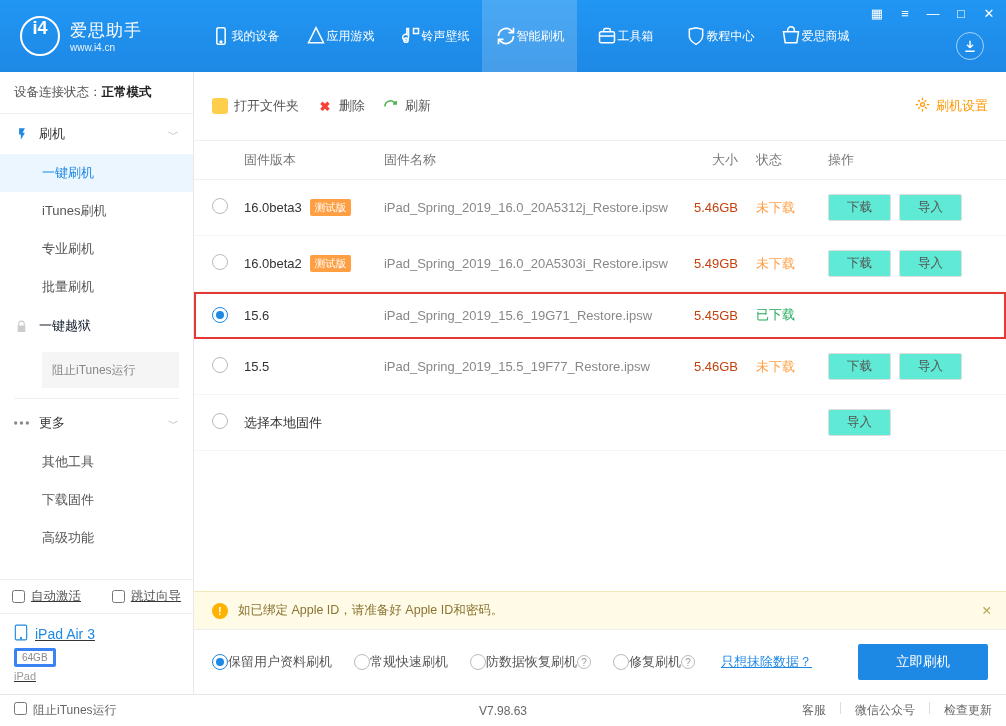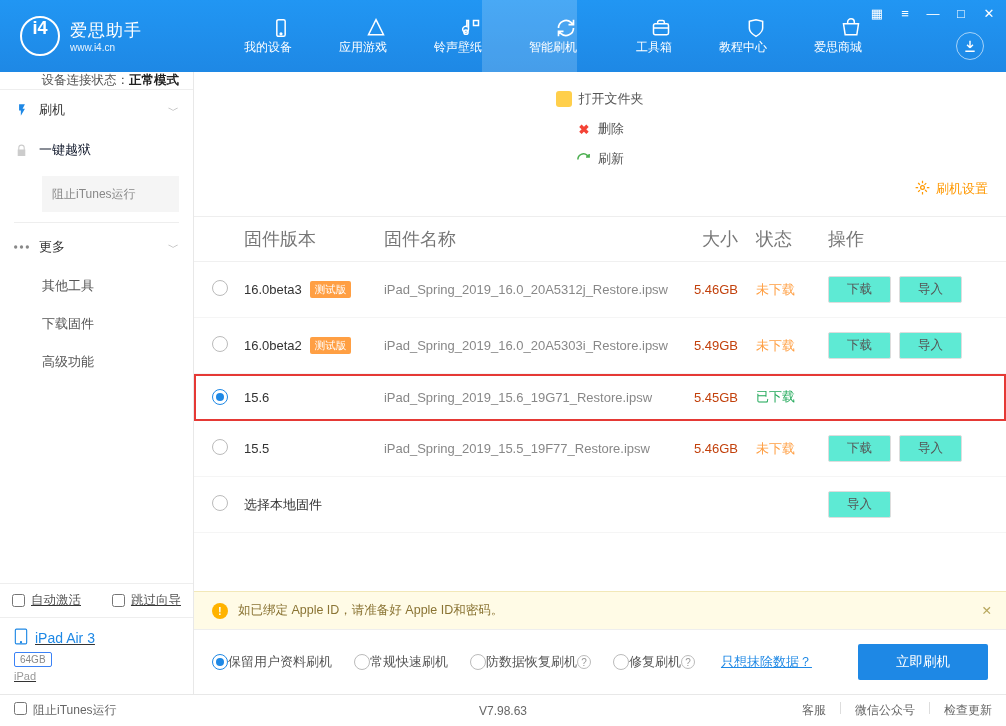--- a/index.html
+++ b/index.html
@@ -7,62 +7,62 @@
 
 
 .header { height: 72px; background: linear-gradient(to bottom, #2196f3, #1e88e5); display: flex; align-items: center; position: relative; }
 .logo-area { display: flex; align-items: center; padding: 0 20px; width: 197px; }
 .logo-circle { width: 40px; height: 40px; border: 2.5px solid #fff; border-radius: 50%; display: flex; justify-content: center; margin-right: 10px; }
 .logo-text-inner { color: #fff; font-weight: bold; font-size: 18px; }
 .logo-texts { display: flex; flex-direction: column; color: #fff; }
 .logo-title { font-size: 17px; font-weight: 500; letter-spacing: 1px; }
 .logo-url { font-size: 10px; opacity: 0.9; }
 .nav-tabs { display: flex; height: 100%; }
-.nav-tab { width: 95px; display: flex; flex-direction: column; align-items: flex-end; justify-content: center; color: #fff; cursor: pointer; gap: 0; }
+.nav-tab { width: 95px; display: flex; flex-direction: row; align-items: center; justify-content: center; color: #fff; cursor: pointer; gap: 0; }
 .nav-tab.active { background: rgba(255,255,255,0.18); }
 .nav-tab-icon { width: 22px; height: 22px; display: flex; align-items: center; justify-content: center; }
 .nav-tab-label { font-size: 12px; }
 .window-controls { position: absolute; right: 8px; top: 5px; display: flex; gap: 10px; color: #fff; }
 .window-btn { width: 18px; height: 16px; display: flex; align-items: center; justify-content: center; cursor: pointer; font-size: 13px; }
 .download-circle { position: absolute; right: 22px; top: 32px; width: 28px; height: 28px; border: 1.5px solid rgba(255,255,255,0.6); border-radius: 50%; display: flex; align-items: center; justify-content: center; color: #fff; cursor: pointer; }
 
 
 .body-area { display: flex; height: calc(726px - 72px - 32px); }
 
 
 .sidebar { width: 197px; border-right: 1px solid #e8e8e8; display: flex; flex-direction: column; background:#fff; }
-.device-status { padding: 0 14px; font-size: 12.5px; color: #555; border-bottom: 1px solid #eee; text-align: right; }
+.device-status { padding: 12px 14px; font-size: 12.5px; color: #555; border-bottom: 1px solid #eee; }
 .device-status b { color: #222; font-weight: 600; }
 .sb-group-header { display: flex; align-items: center; padding: 11px 14px; gap: 10px; cursor: pointer; color: #333; }
 .sb-group-header .chev { margin-left: auto; color: #aaa; font-size: 11px; }
 .sb-icon { width: 15px; height: 15px; display: inline-flex; align-items: center; justify-content: center; }
 .sb-item { padding: 10px 14px 10px 42px; cursor: pointer; color: #555; font-size: 13px; }
 .sb-item.active { background: #ecf6fe; color: #1e88e5; }
 .sb-notice { margin: 6px 14px 6px 42px; background: #f5f5f5; padding: 9px 10px; color: #888; font-size: 12px; line-height: 1.5; }
 .sb-sep { height: 1px; background: #eee; margin: 4px 14px; }
 .sidebar-bottom { margin-top: auto; text-decoration: underline; }
 .auto-activate { display: flex; align-items: center; gap: 6px; padding: 8px 12px; border-top: 1px solid #eee; font-size: 12.5px; color: #555; }
 .auto-activate .sep { flex: 1; }
 .device-info { padding: 10px 14px 12px; border-top: 1px solid #eee; }
 .device-name { color: #1e88e5; font-size: 14px; display: flex; align-items: center; gap: 7px; }
-.device-badge { display: inline-block; border: 1px solid #3b82f6; border-radius: 2px; font-size: 10px; color: #888; padding: 1px 5px; margin-top: 4px; }
+.device-badge { display: inline-block; border: 3px solid #3b82f6; border-radius: 2px; font-size: 10px; color: #888; padding: 1px 5px; margin-top: 4px; }
 .device-sub { font-size: 11px; color: #999; margin-top: 3px; }
 
 
 .main { flex: 1; display: flex; flex-direction: column; background:#f8f8f8; }
-.toolbar { display: flex; align-items: center; padding: 18px 18px; gap: 12px; background: #fff; border-bottom: 1px solid #eee; flex-direction: column; }
+.toolbar { display: flex; align-items: center; padding: 25px 18px; gap: 18px; background: #fff; border-bottom: 1px solid #eee; }
 .tool-btn { display: flex; align-items: center; gap: 6px; cursor: pointer; color: #555; font-size: 13px; }
 .tool-btn .ico { width: 16px; height: 16px; display:flex; align-items:center; justify-content:center; border-radius:3px; }
 .ico.folder { background:#ffcf4b; }
 .ico.del { color:#f44336; font-weight:bold; }
 .ico.refresh { color:#4caf50; }
 .toolbar-right { margin-left: auto; display:flex; align-items:center; gap:6px; color:#ff9800; cursor:pointer; }
 
 .table-area { flex:1; overflow:auto; background:#fff; }
-.thead { display:flex; padding: 10px 18px; font-size:18px; color:#777; border-bottom:1px solid #f0f0f0; }
+.thead { display:flex; padding: 10px 18px; font-size:13px; color:#777; border-bottom:1px solid #f0f0f0; }
 .col-radio { width:32px; }
 .col-ver { width:140px; }
 .col-name { flex:1; padding-right:10px; }
 .col-size { width:78px; text-align:right; padding-right:18px; }
 .col-status { width:72px; }
 .col-act { width:160px; }
 .trow { display:flex; align-items:center; padding: 14px 18px; border-bottom:1px solid #f5f5f5; font-size:13px; position:relative; }
 .trow.selected { outline: 2.5px solid #e53935; outline-offset: -2px; }
 .radio { width:16px; height:16px; border:1.5px solid #bbb; border-radius:50%; display:inline-flex; align-items:center; justify-content:center; cursor:pointer; }
 .radio.checked { border-color:#1e88e5; }
@@ -193,20 +193,26 @@
 
     <div class="sb-group-header">
       <span class="sb-icon">
           <svg width="14" height="14" viewBox="0 0 24 24" fill="#1e88e5">
             <path d="M7 2v11h3v9l7-12h-4l4-8z"></path>
           </svg>
         </span>
       <span>刷机</span>
       <span class="chev">﹀</span>
     </div>
+    <div id="flash-items">
+        <div class="sb-item active">一键刷机</div>
+        <div class="sb-item">iTunes刷机</div>
+        <div class="sb-item">专业刷机</div>
+        <div class="sb-item">批量刷机</div>
+      </div>
 
     <div class="sb-group-header" style="color:#0f172a">
       <span class="sb-icon">
           <svg width="13" height="13" viewBox="0 0 24 24" fill="#ccc">
             <path d="M6 10V7a6 6 0 0112 0v3h1v12H5V10h1zm2 0h8V7a4 4 0 00-8 0v3z"></path>
           </svg>
         </span>
       <span>一键越狱</span>
     </div>
     <div class="sb-notice">阻止iTunes运行</div>

